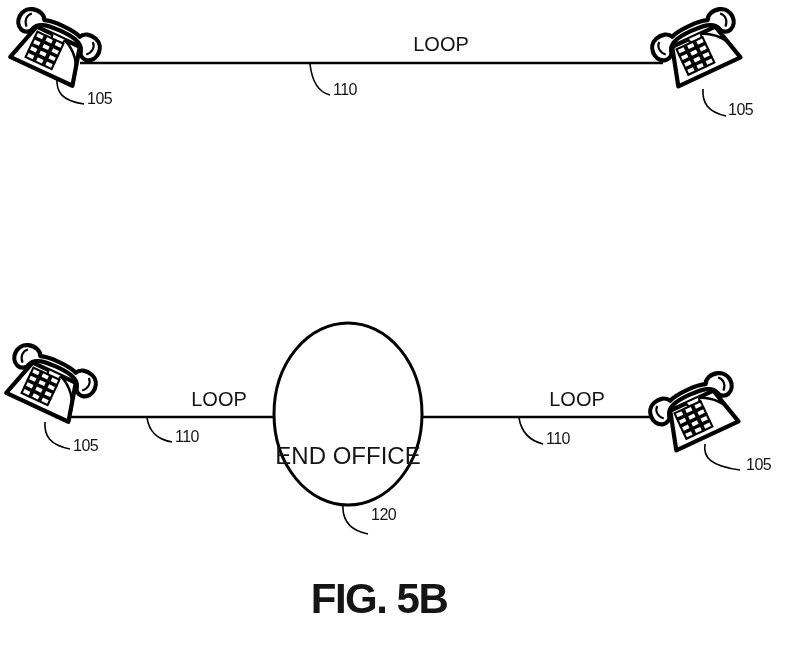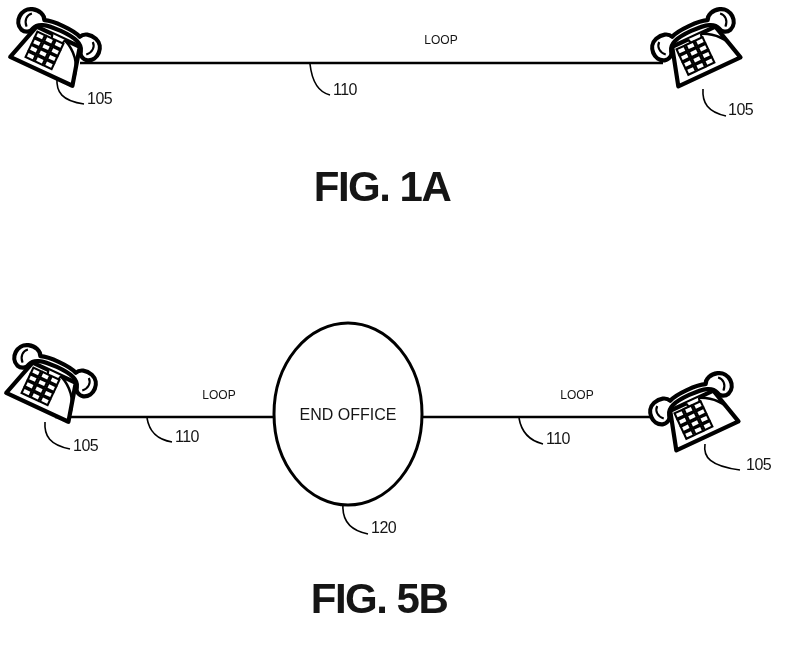--- a/index.html
+++ b/index.html
@@ -12,24 +12,24 @@
     overflow:hidden;
   }
   #lineart { position:absolute; left:0; top:0; }
   .lbl {
     position:absolute;
     white-space:nowrap;
     color:#151515;
     font-family:"Liberation Sans", sans-serif;
   }
   .ref { font-size:16px; letter-spacing:-0.5px; }
-  .loop { font-size:12px; letter-spacing:0px; }
+  .loop { font-size:20px; letter-spacing:0px; }
   .center-x { transform:translateX(-50%); }
   .center-xy { transform:translate(-50%,-50%); }
-  .endoffice { font-size:16px; }
+  .endoffice { font-size:24px;margin-top:41px; }
   .caption {
     font-size:42px;
     font-weight:bold;
     letter-spacing:-1.5px;
   }
 </style>
 </head>
 <body>
 
 <div id="page">
@@ -95,25 +95,24 @@
     <path d="M 705,444 C 703,457 710,466 740,470" fill="none" stroke="#000" stroke-width="1.6"></path>
 
     <use href="#phoneSym" transform="translate(48,386) rotate(25) scale(0.7)"></use>
     <use href="#phoneSym" transform="translate(698,414) rotate(-25) scale(0.7)"></use>
   </svg>
 
   <div class="lbl loop center-x" style="left:441px; top:33px;">LOOP</div>
   <div class="lbl ref" style="left:333px; top:81px;">110</div>
   <div class="lbl ref" style="left:87px; top:90px;">105</div>
   <div class="lbl ref" style="left:728px; top:101px;">105</div>
-  <div class="lbl caption center-x" style="left:382px; top:163px;">FIG. 1A</div>
 
   <div class="lbl loop center-x" style="left:219px; top:388px;">LOOP</div>
   <div class="lbl loop center-x" style="left:577px; top:388px;">LOOP</div>
   <div class="lbl endoffice center-xy" style="left:348px; top:415px;">END OFFICE</div>
   <div class="lbl ref" style="left:175px; top:428px;">110</div>
   <div class="lbl ref" style="left:546px; top:430px;">110</div>
-  <div class="lbl ref" style="left:371px; top:519px;">120</div>
+  <div class="lbl ref" style="left:371px; top:506px;">120</div>
   <div class="lbl ref" style="left:73px; top:437px;">105</div>
   <div class="lbl ref" style="left:746px; top:456px;">105</div>
   <div class="lbl caption center-x" style="left:379px; top:575px;">FIG. 5B</div>
 
 </div>
 
 </body></html>

